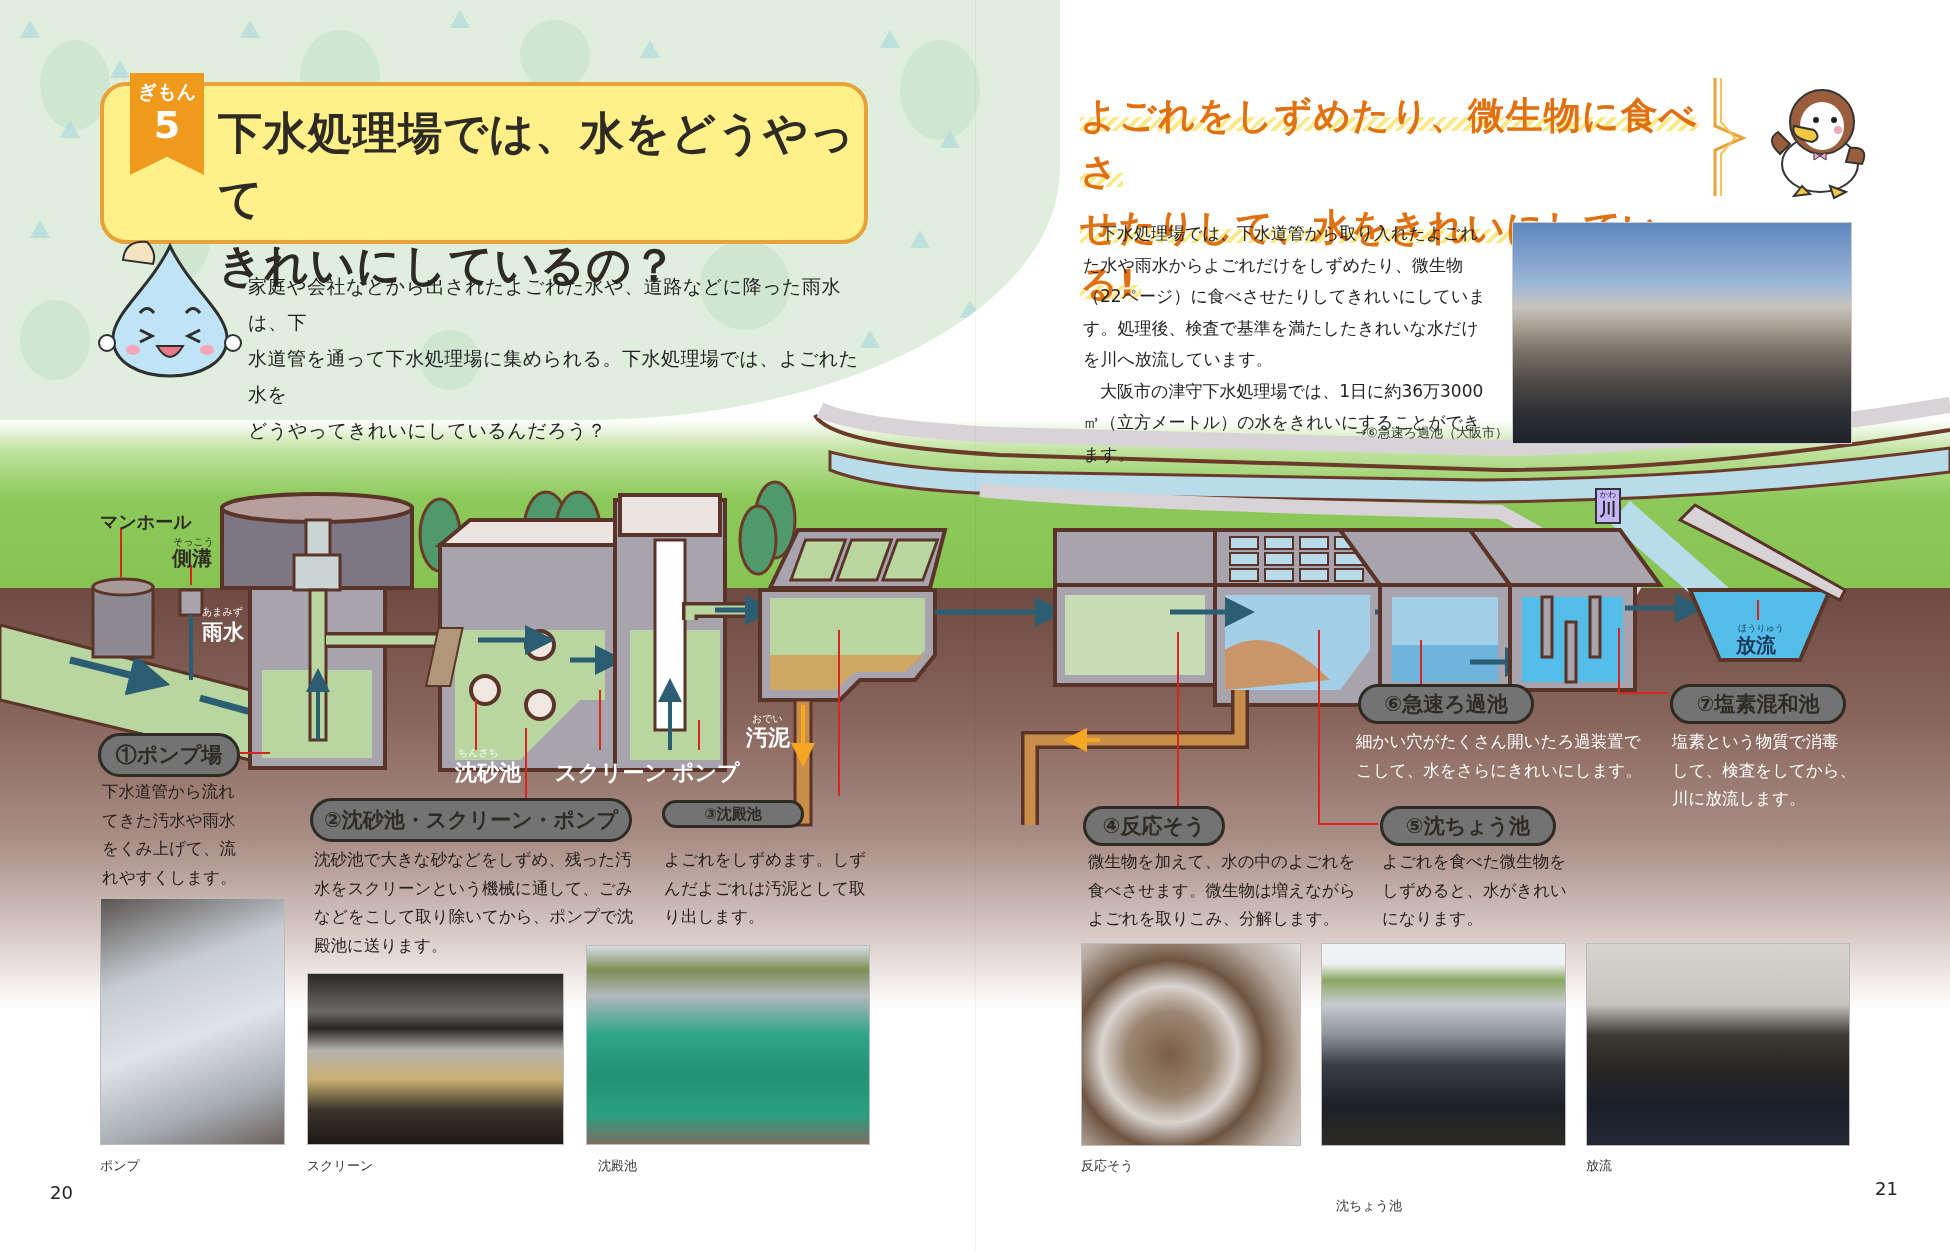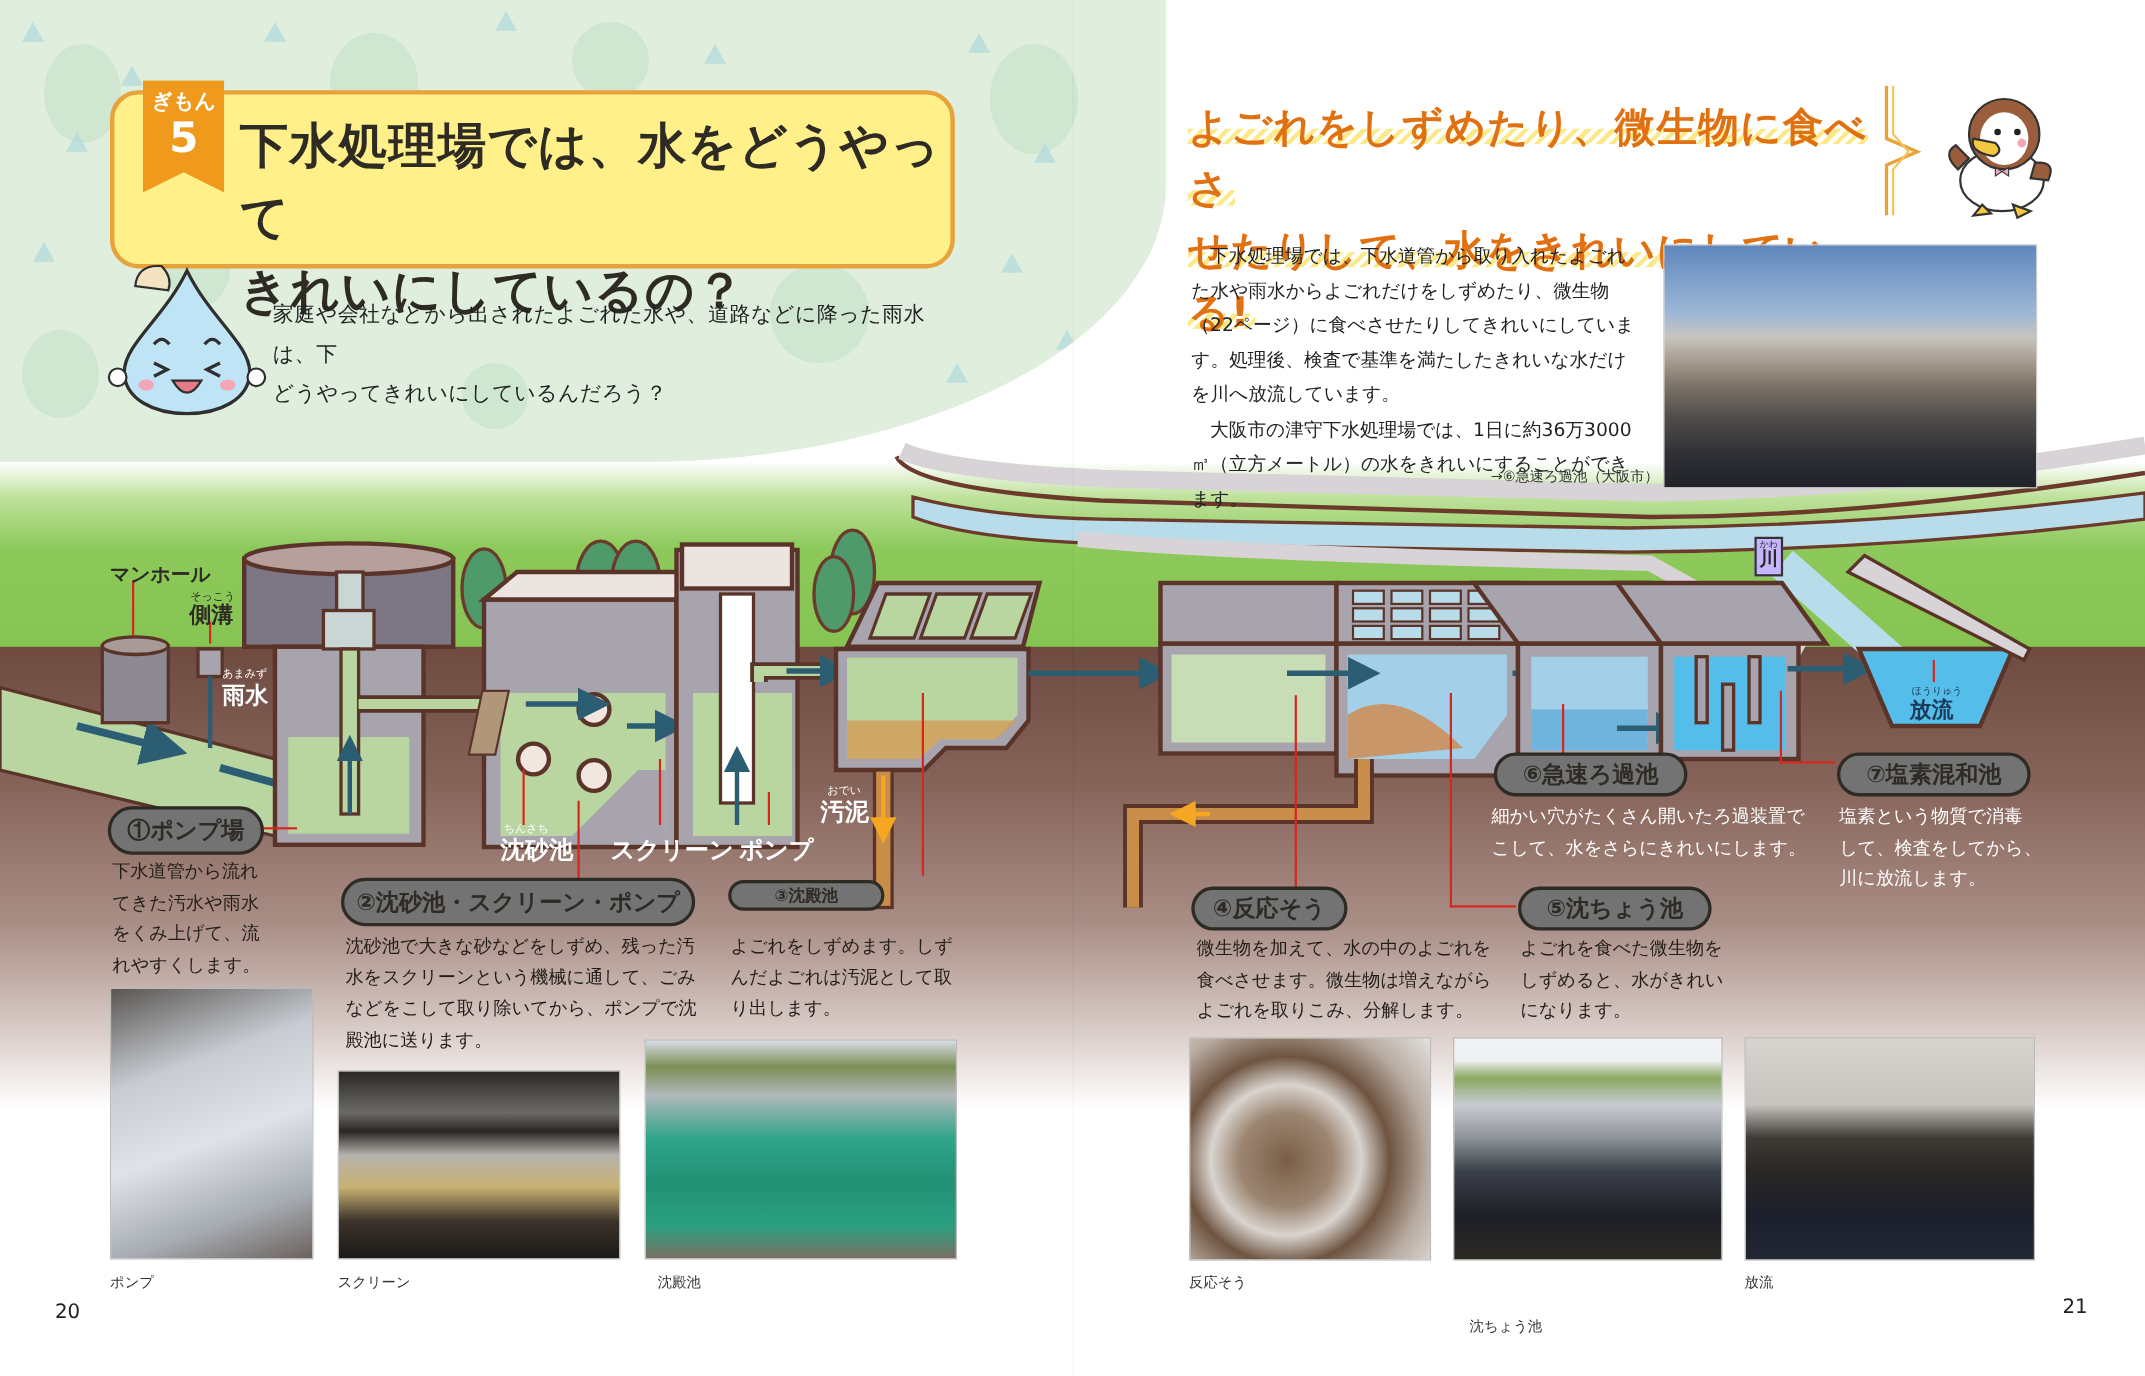--- a/index.html
+++ b/index.html
@@ -247,20 +247,21 @@
   <path d="M45,92 L57,98 L45,104" fill="none" stroke="#2f2f2f" stroke-width="3"></path>
   <path d="M105,92 L93,98 L105,104" fill="none" stroke="#2f2f2f" stroke-width="3"></path>
   <ellipse cx="38" cy="112" rx="7" ry="5" fill="#f4a6b8"></ellipse>
   <ellipse cx="112" cy="112" rx="7" ry="5" fill="#f4a6b8"></ellipse>
   <path d="M62,108 Q75,130 88,108 Z" fill="#e77a8a" stroke="#2f2f2f" stroke-width="2"></path>
   <path d="M28,22 Q30,2 52,4 Q62,14 58,26 Z" fill="#f3e3c0" stroke="#2f2f2f" stroke-width="2"></path>
 </svg>
 
 <div id="intro-text" class="abs">
   <div>家庭や会社などから出されたよごれた水や、道路などに降った雨水は、下</div>
+  <div>水道管を通って下水処理場に集められる。下水処理場では、よごれた水を</div>
   <div>どうやってきれいにしているんだろう？</div>
 </div>
 
 <div class="abs label-dark" style="left:100px;top:510px;">マンホール</div>
 <div class="abs" style="left:173px;top:535px;font-size:10px;text-align:right;">そっこう</div>
 <div class="abs label-dark" style="left:172px;top:545px;font-size:20px;">側溝</div>
 <div class="abs" style="left:202px;top:605px;font-size:10px;color:#fff;">あまみず</div>
 <div class="abs label-white" style="left:202px;top:618px;font-size:21px;">雨水</div>
 <div class="abs" style="left:458px;top:746px;font-size:10px;color:#fff;">ちんさち</div>
 <div class="abs label-white" style="left:455px;top:758px;font-size:22px;">沈砂池</div>

